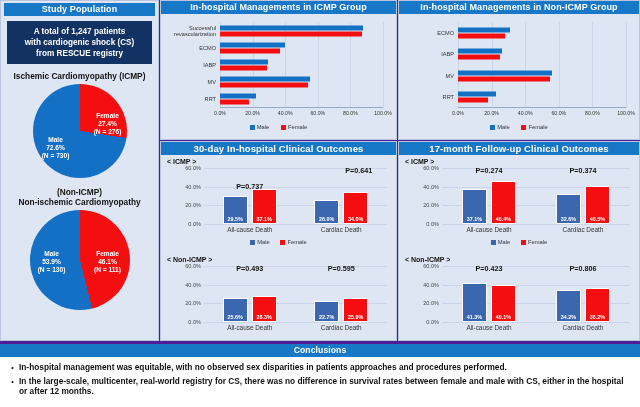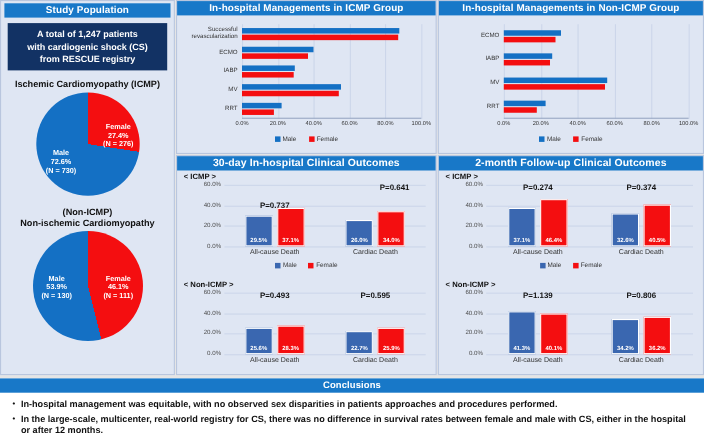--- a/index.html
+++ b/index.html
@@ -3,21 +3,21 @@
 <meta charset="utf-8">
 <style>
   * { box-sizing: border-box; margin:0; padding:0; }
   html,body{ background:#ffffff; }
   body{
     width:640px; height:407px;
     font-family:"Liberation Sans", sans-serif;
     color:#111;
     overflow:hidden;
   }
-  .poster{ position:relative; width:640px; height:346px; background:#e5e5e5; }
+  .poster{ position:relative; width:640px; height:346px; background:#4c1d95; }
 
   
   .panel{ position:absolute; background:#dfe6f3; border:1px solid #b9c6de; }
   .panel-title{
     background:#1878c8; color:#ffffff; font-weight:bold;
     text-align:center; letter-spacing:.1px;
     font-size:9px; line-height:13px; height:13px;
   }
   .panel-title.big{ font-size:9.5px; }
 
@@ -355,21 +355,21 @@
             <div class="colbar" style="height: 43.1667%;">
               <div class="vlab">25.9%</div>
             </div>
           </div>
           <div class="xcat" style="left: 75%;">Cardiac Death</div>
         </div>
     </div>
   </div>
 
   <div class="panel" id="out12">
-    <div class="panel-title big">2-month Follow-up Clinical Outcomes</div>
+    <div class="panel-title big">17-month Follow-up Clinical Outcomes</div>
 
     <div class="grp">
       <div class="grp-head">&lt; ICMP &gt;</div>
       <div class="grp-plot" id="plot-out-4">
           <div class="ygrid" style="top: 100%;"></div>
           <div class="ytick" style="top: 100%;">0.0%</div>
           <div class="ygrid" style="top: 66.6667%;"></div>
           <div class="ytick" style="top: 66.6667%;">20.0%</div>
           <div class="ygrid" style="top: 33.3333%;"></div>
           <div class="ytick" style="top: 33.3333%;">40.0%</div>
@@ -410,21 +410,21 @@
       <div class="grp-head">&lt; Non-ICMP &gt;</div>
       <div class="grp-plot" id="plot-out-5">
           <div class="ygrid" style="top: 100%;"></div>
           <div class="ytick" style="top: 100%;">0.0%</div>
           <div class="ygrid" style="top: 66.6667%;"></div>
           <div class="ytick" style="top: 66.6667%;">20.0%</div>
           <div class="ygrid" style="top: 33.3333%;"></div>
           <div class="ytick" style="top: 33.3333%;">40.0%</div>
           <div class="ygrid" style="top: 0%;"></div>
           <div class="ytick" style="top: 0%;">60.0%</div>
-          <div class="pval" style="left: 25%;">P=1.139</div>
+          <div class="pval" style="left: 25%;">P=0.423</div>
           <div class="ocol male" style="left: calc(25% - 27px); height: 100%;">
             <div class="colbar" style="height: 68.8333%;">
               <div class="vlab">41.3%</div>
             </div>
           </div>
           <div class="ocol female" style="left: calc(25% + 2px); height: 100%;">
             <div class="colbar" style="height: 66.8333%;">
               <div class="vlab">40.1%</div>
             </div>
           </div>

